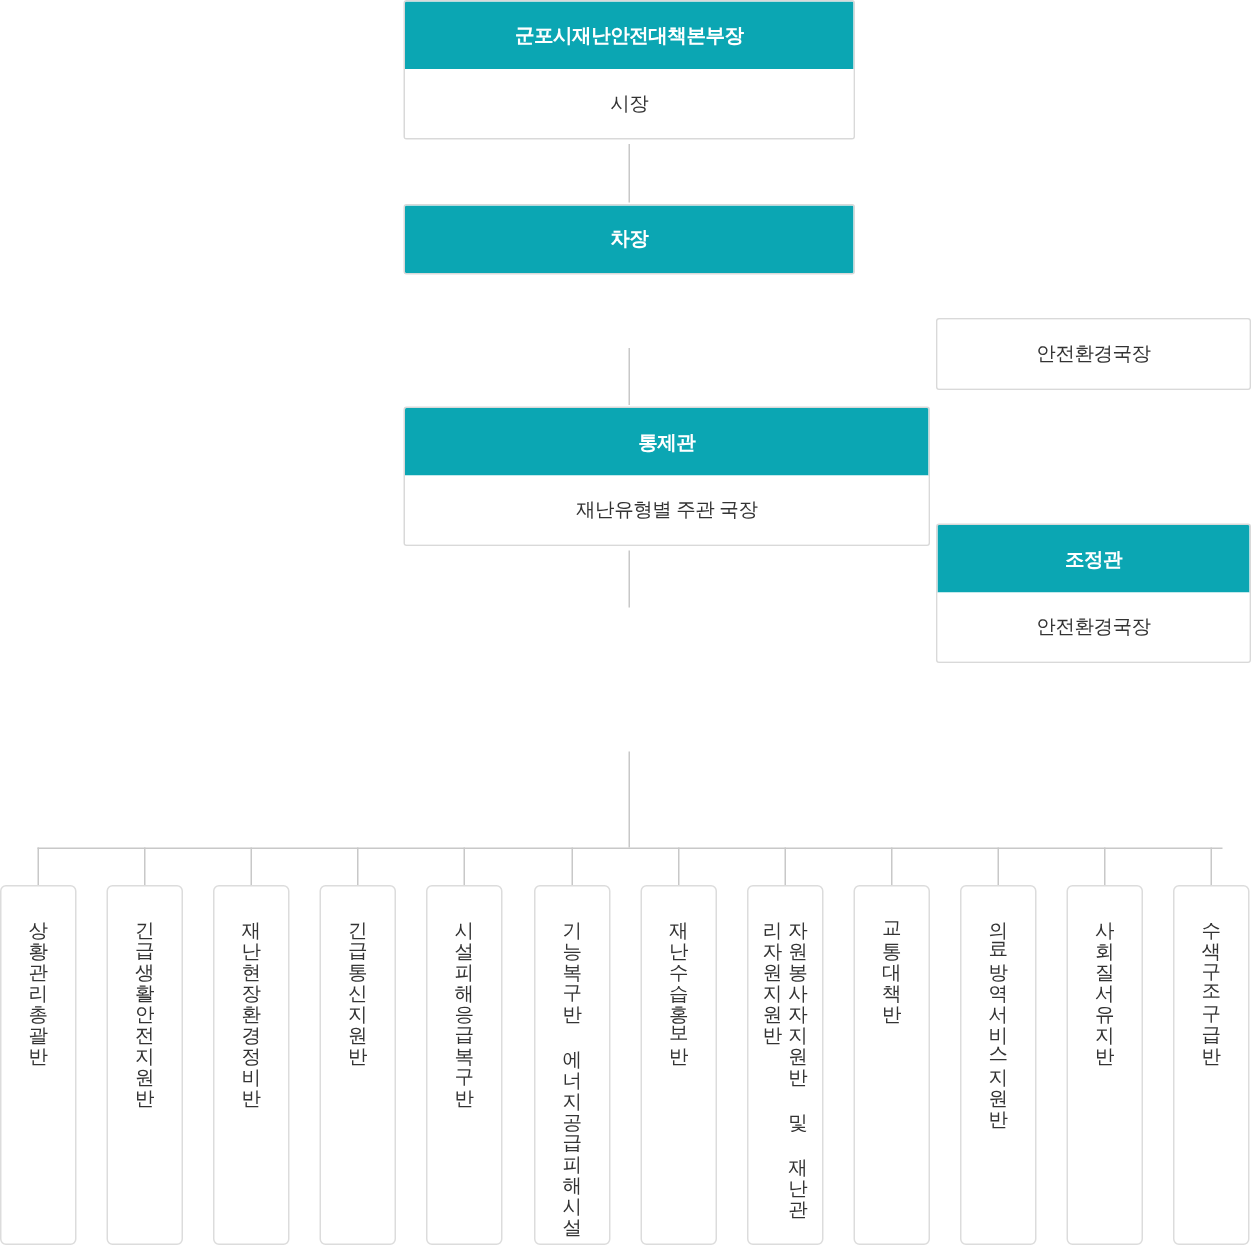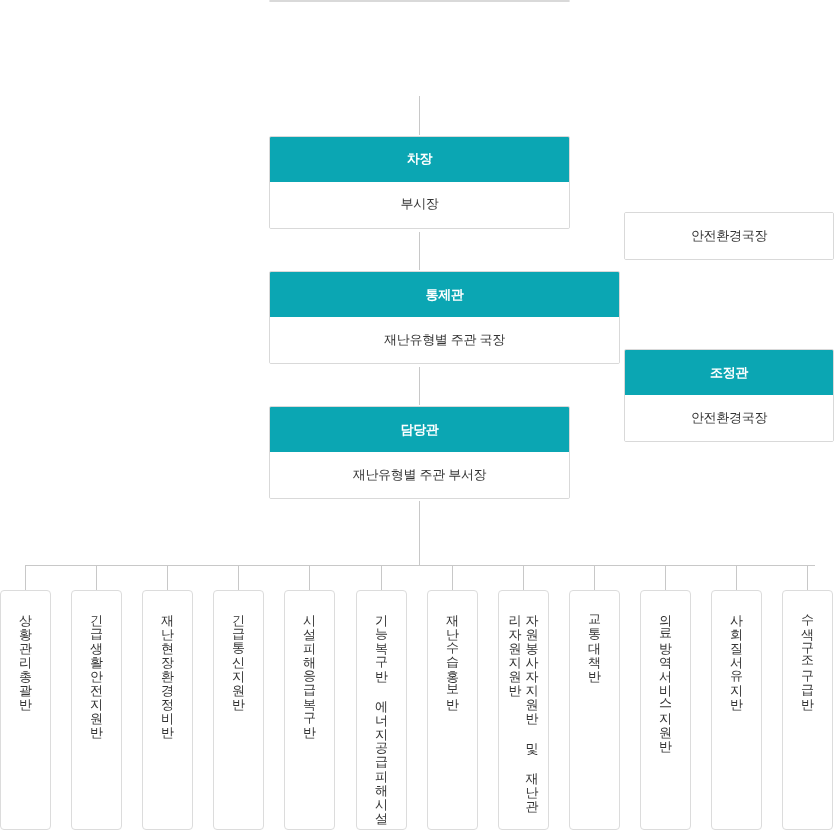--- a/index.html
+++ b/index.html
@@ -103,36 +103,33 @@
   <div class="line vline" style="left:309px; top:565px; height:25px;"></div>
   <div class="line vline" style="left:381px; top:565px; height:25px;"></div>
   <div class="line vline" style="left:452px; top:565px; height:25px;"></div>
   <div class="line vline" style="left:523px; top:565px; height:25px;"></div>
   <div class="line vline" style="left:594px; top:565px; height:25px;"></div>
   <div class="line vline" style="left:665px; top:565px; height:25px;"></div>
   <div class="line vline" style="left:736px; top:565px; height:25px;"></div>
   <div class="line vline" style="left:807px; top:565px; height:25px;"></div>
 
   <div class="node" style="left:269px; top:0px; width:301px;">
+    <div class="head">군포시재난안전대책본부장</div>
+    <div class="body">시장</div>
   </div>
 
   <div class="node" style="left:269px; top:136px; width:301px;font-family:Liberation Mono, monospace;">
     <div class="head">차장</div>
-    <div class="body">부시장</div>
   </div>
 
   <div class="node" style="left:269px; top:271px; width:351px;">
     <div class="head">통제관</div>
     <div class="body">재난유형별 주관 국장</div>
   </div>
 
-  <div class="node" style="left:269px; top:406px; width:301px;">
-    <div class="head">담당관</div>
-    <div class="body">재난유형별 주관 부서장</div>
-  </div>
 
   <div class="node" style="left:624px; top:212px; width:210px;">
     <div class="body">안전환경국장</div>
   </div>
 
   <div class="node" style="left:624px; top:349px; width:210px;">
     <div class="head">조정관</div>
     <div class="body">안전환경국장</div>
   </div>
 

